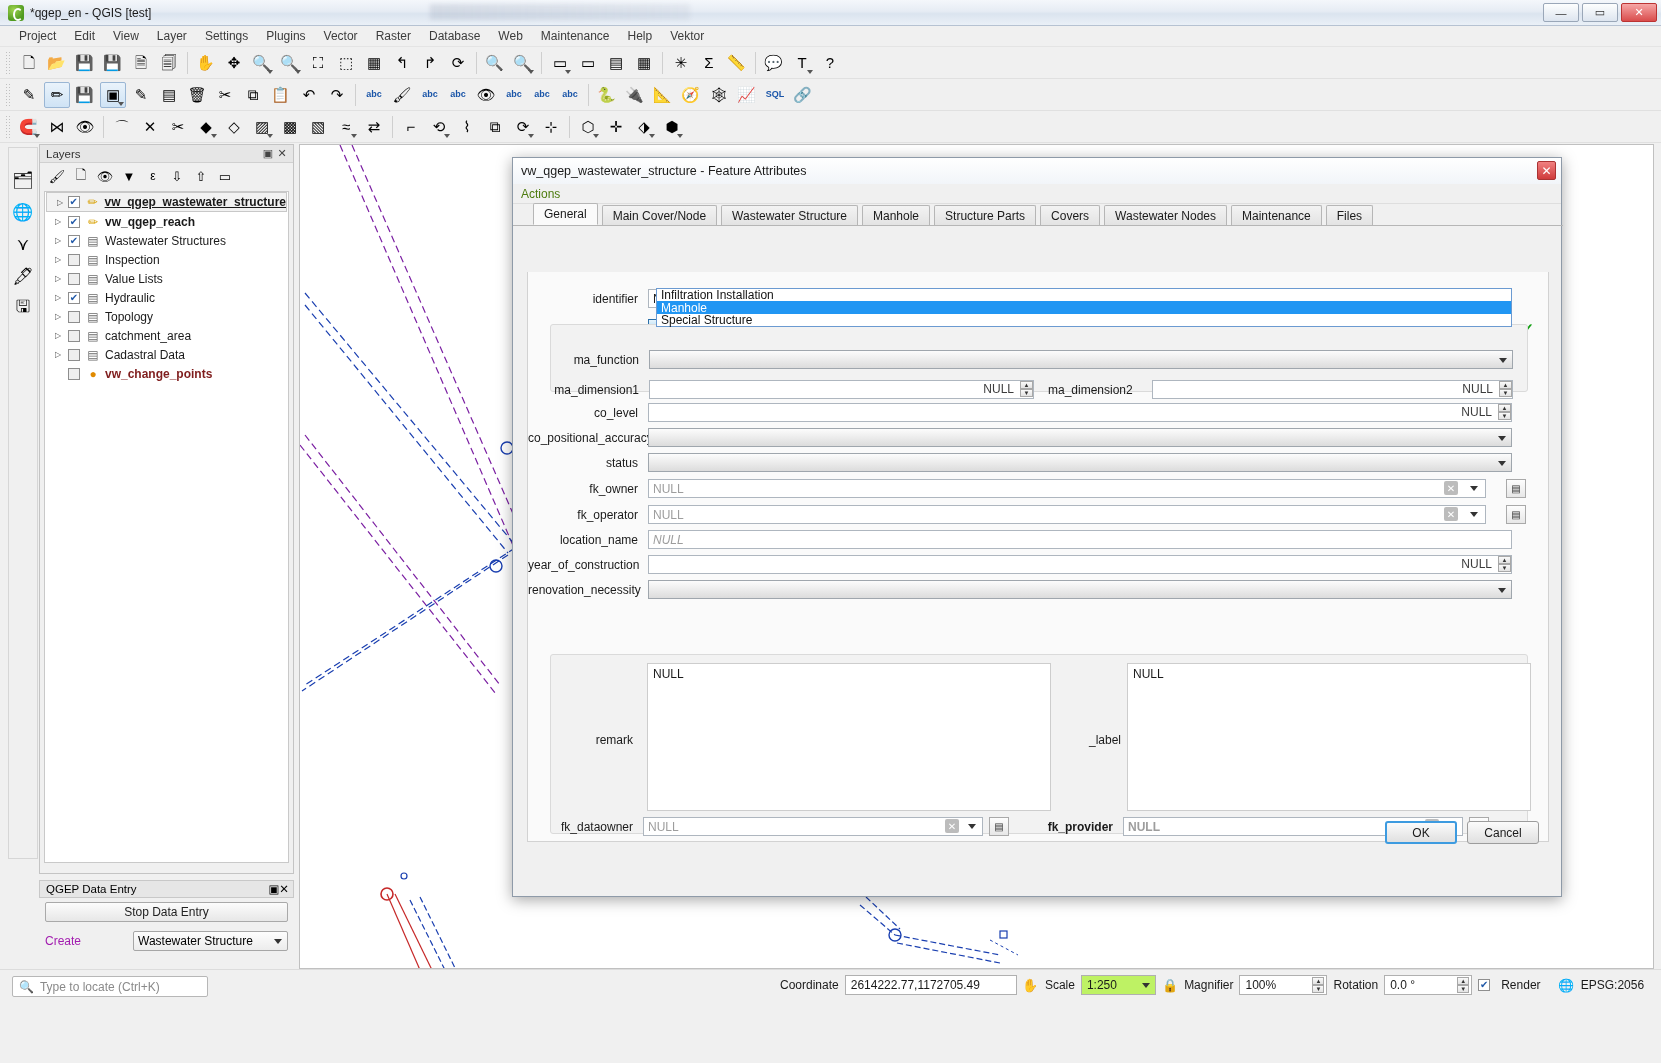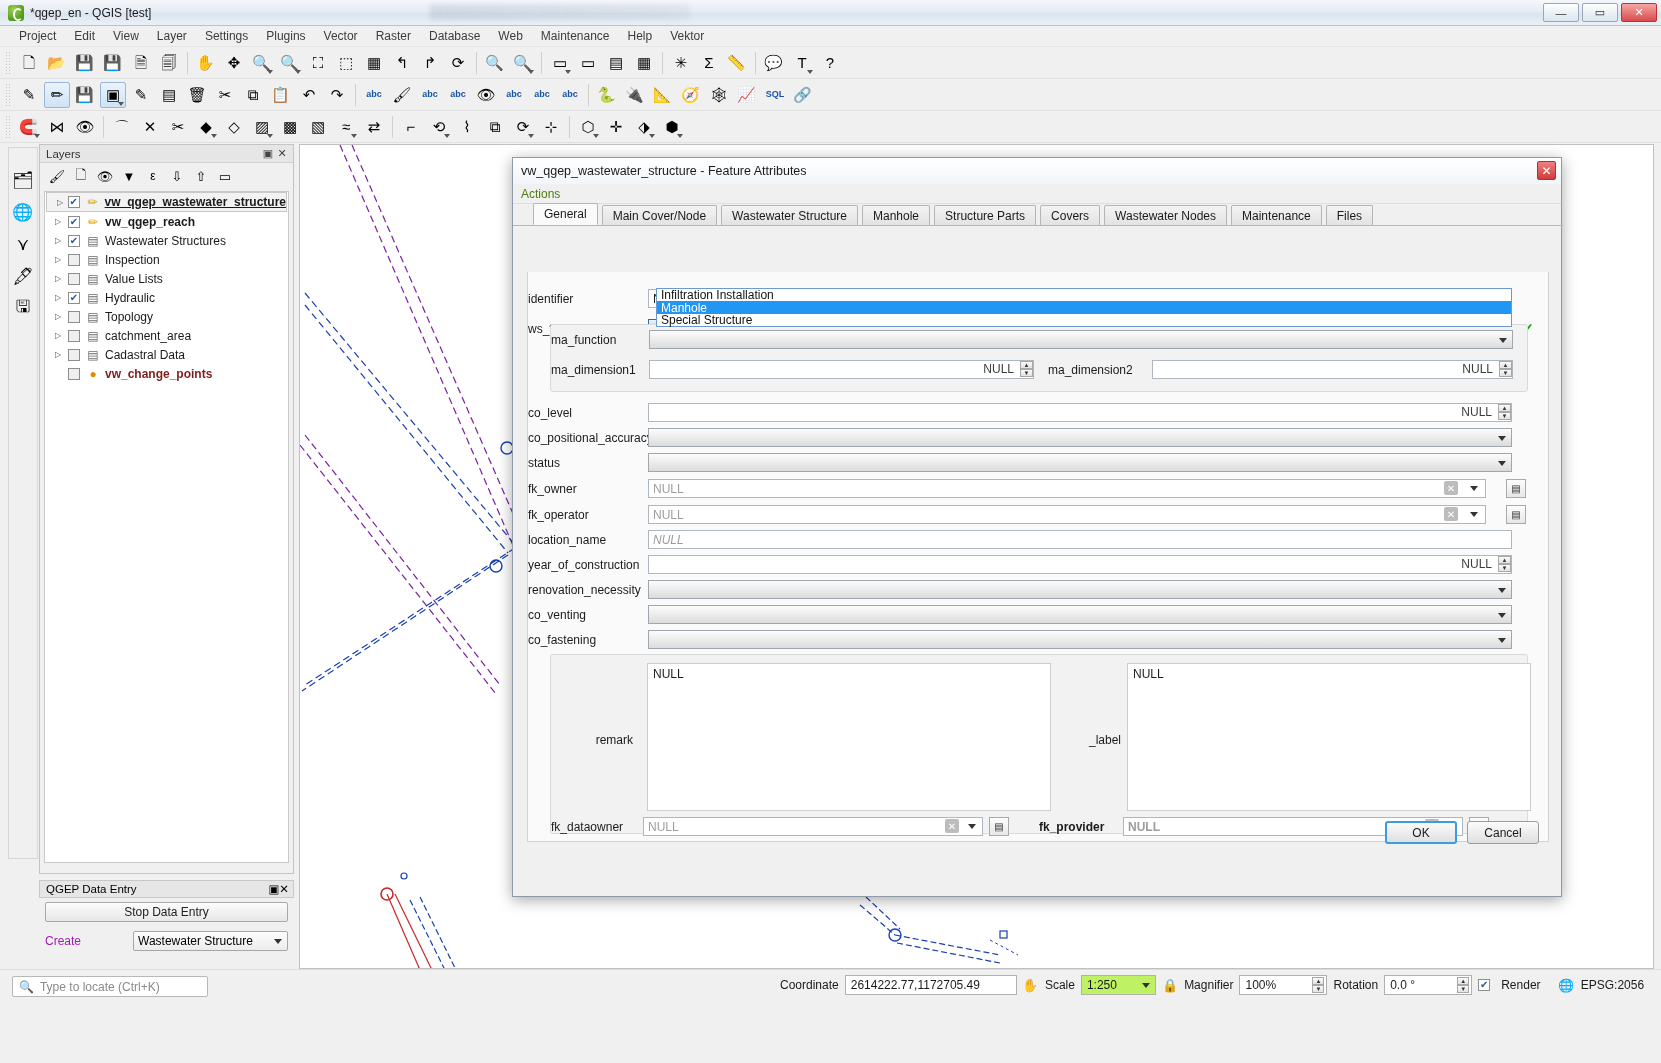--- a/index.html
+++ b/index.html
@@ -182,21 +182,21 @@
   .dlg-body { position:absolute; left:0; top:46px; width:1050px; height:652px; }
   .tabs { display:flex; align-items:flex-end; padding-left:20px; height:22px; border-bottom:1px solid #b6b6b6; }
   .tab {
     height:20px; padding:0 10px; font-size:12px; color:#1a1a1a;
     border:1px solid #b6b6b6; border-bottom:none; background:linear-gradient(to bottom,#f3f3f3,#e3e3e3);
     display:flex; align-items:center; margin-right:4px; border-radius:2px 2px 0 0;
   }
   .tab.active { background:#fafafa; height:22px; border-bottom:1px solid #fafafa; position:relative; z-index:2; }
   .form-area { position:absolute; left:14px; top:68px; width:1022px; height:570px; background:#fafafa; border:1px solid #d2d2d2; border-top:none;}
   .frow { display:flex; align-items:center; height:25px; margin-bottom:0px; }
-  .flabel { width:120px; text-align:left; padding-right:10px; font-size:12px; color:#1a1a1a; flex:0 0 auto;}
+  .flabel { width:120px; text-align:right; padding-right:10px; font-size:12px; color:#1a1a1a; flex:0 0 auto;}
   .fctl { flex:1; height:19px; margin-right:36px; position:relative; }
   .inp { width:100%; height:19px; border:1px solid #aeb6bf; background:#fff; font-size:12px;
     padding:0 4px; display:flex; align-items:center; color:#1a1a1a; }
   .inp.placeholder { color:#9d9d9d; }
   .inp.italic { font-style:italic; }
   .cmb-flat { width:100%; height:19px; border:1px solid #9fa6ad;
     background:linear-gradient(to bottom,#fcfcfc,#dcdcdc); position:relative; }
   .cmb-flat .arrow { position:absolute; right:5px; top:7px; width:0;height:0;
     border-left:4px solid transparent;border-right:4px solid transparent;border-top:5px solid #333;}
   .relwrap { position:relative; }
@@ -752,21 +752,21 @@
           <div class="fctl" style="margin-right:36px">
             <div class="dd-head" style="height:19px">
               <span>Manhole</span>
               <span class="dd-arrow"></span>
             </div>
           </div>
           <div class="check-ok" style="right:14px; position:absolute">✓</div>
         </div>
 
         <div class="groupbox" style="position:absolute; left:22px; top:52px; width:978px; height:68px;">
-          <div class="frow" style="margin-top:2px">
+          <div class="frow" style="margin-top:22px">
             <div class="flabel" style="width:98px">ma_function</div>
             <div class="fctl" style="margin-right:14px">
               <div class="cmb-flat">
                 <span class="arrow"></span>
               </div>
             </div>
           </div>
           <div class="frow" style="margin-top:5px">
             <div class="flabel" style="width:98px">ma_dimension1</div>
             <div class="fctl relwrap" style="margin-right:8px; flex:0 0 385px">
@@ -860,37 +860,21 @@
 
         <div class="frow" style="position:absolute; left:0; top:305px; width:100%">
           <div class="flabel">renovation_necessity</div>
           <div class="fctl">
             <div class="cmb-flat">
               <span class="arrow"></span>
             </div>
           </div>
         </div>
 
-        <div class="frow" style="position:absolute; left:0; top:330px; width:100%">
-          <div class="flabel">co_venting</div>
-          <div class="fctl">
-            <div class="cmb-flat">
-              <span class="arrow"></span>
-            </div>
-          </div>
-        </div>
-
-        <div class="frow" style="position:absolute; left:0; top:355px; width:100%">
-          <div class="flabel">co_fastening</div>
-          <div class="fctl">
-            <div class="cmb-flat">
-              <span class="arrow"></span>
-            </div>
-          </div>
-        </div>
+
 
         <div class="groupbox" style="position:absolute; left:22px; top:382px; width:978px; height:180px;">
           <div class="flabel" style="position:absolute; left:0; top:78px; width:92px; text-align:right;">remark</div>
           <div class="textarea" style="position:absolute; left:96px; top:8px; width:404px; height:148px;">NULL</div>
 
           <div class="flabel" style="position:absolute; left:488px; top:78px; width:92px; text-align:right;">_label</div>
           <div class="textarea" style="position:absolute; left:576px; top:8px; width:404px; height:148px;">NULL</div>
 
           <div style="position:absolute; left:0; top:162px; width:500px; display:flex; align-items:center;">
             <div class="flabel" style="width:92px">fk_dataowner</div>

